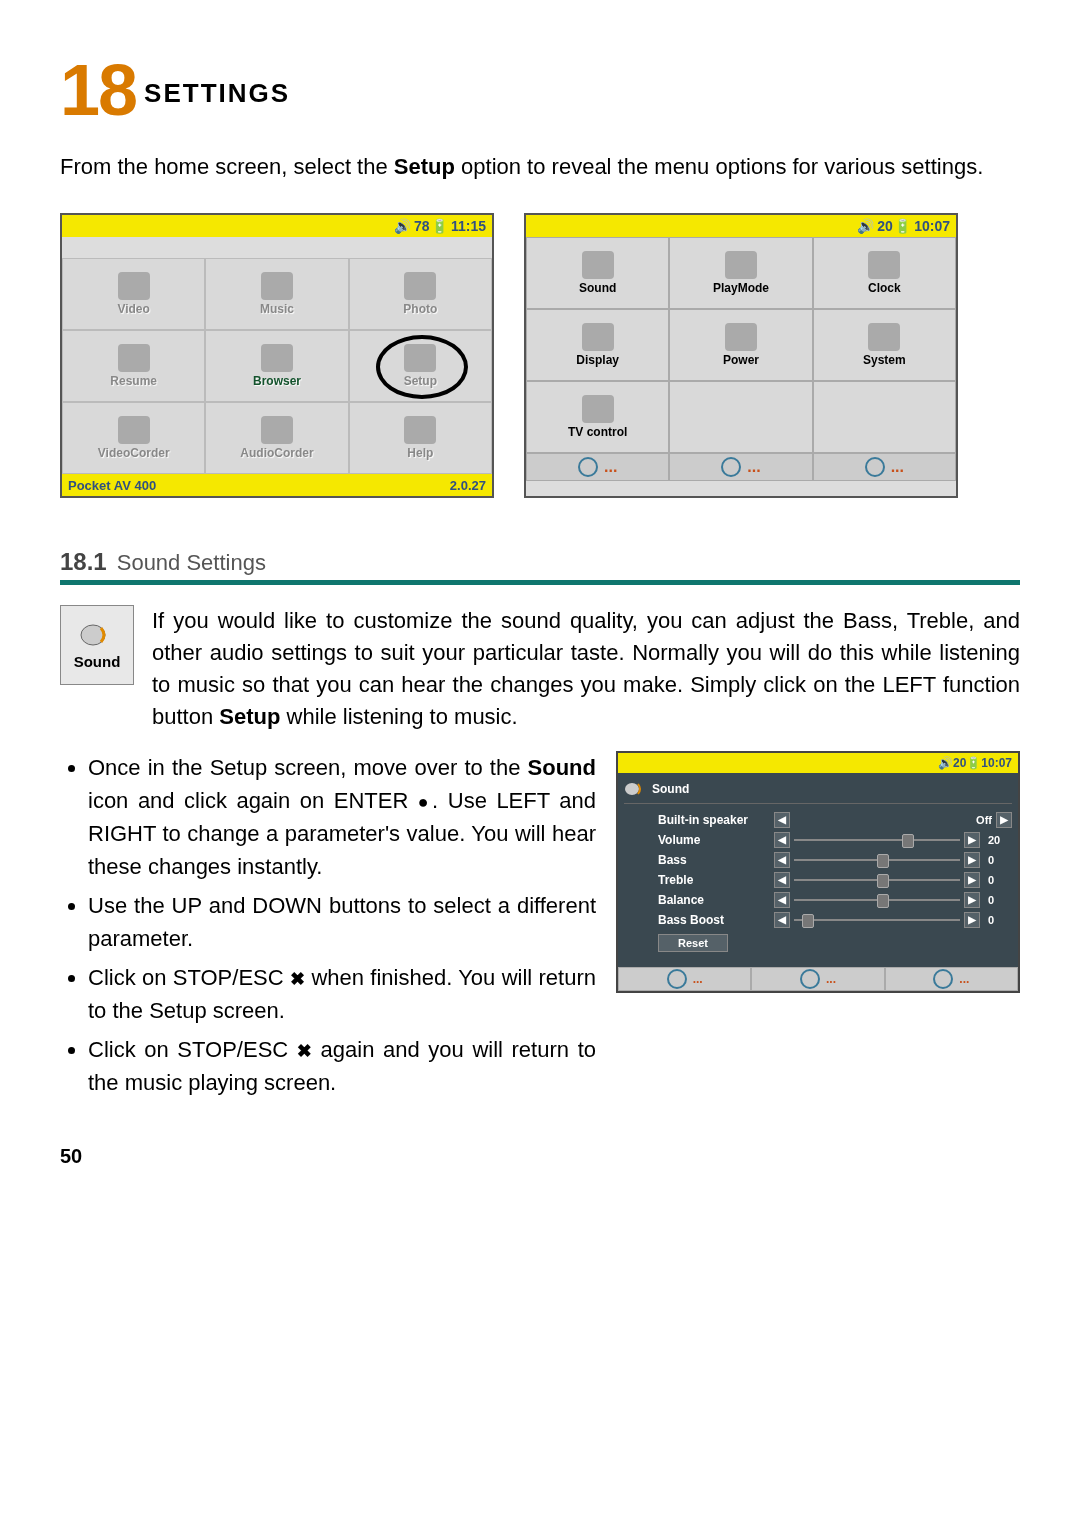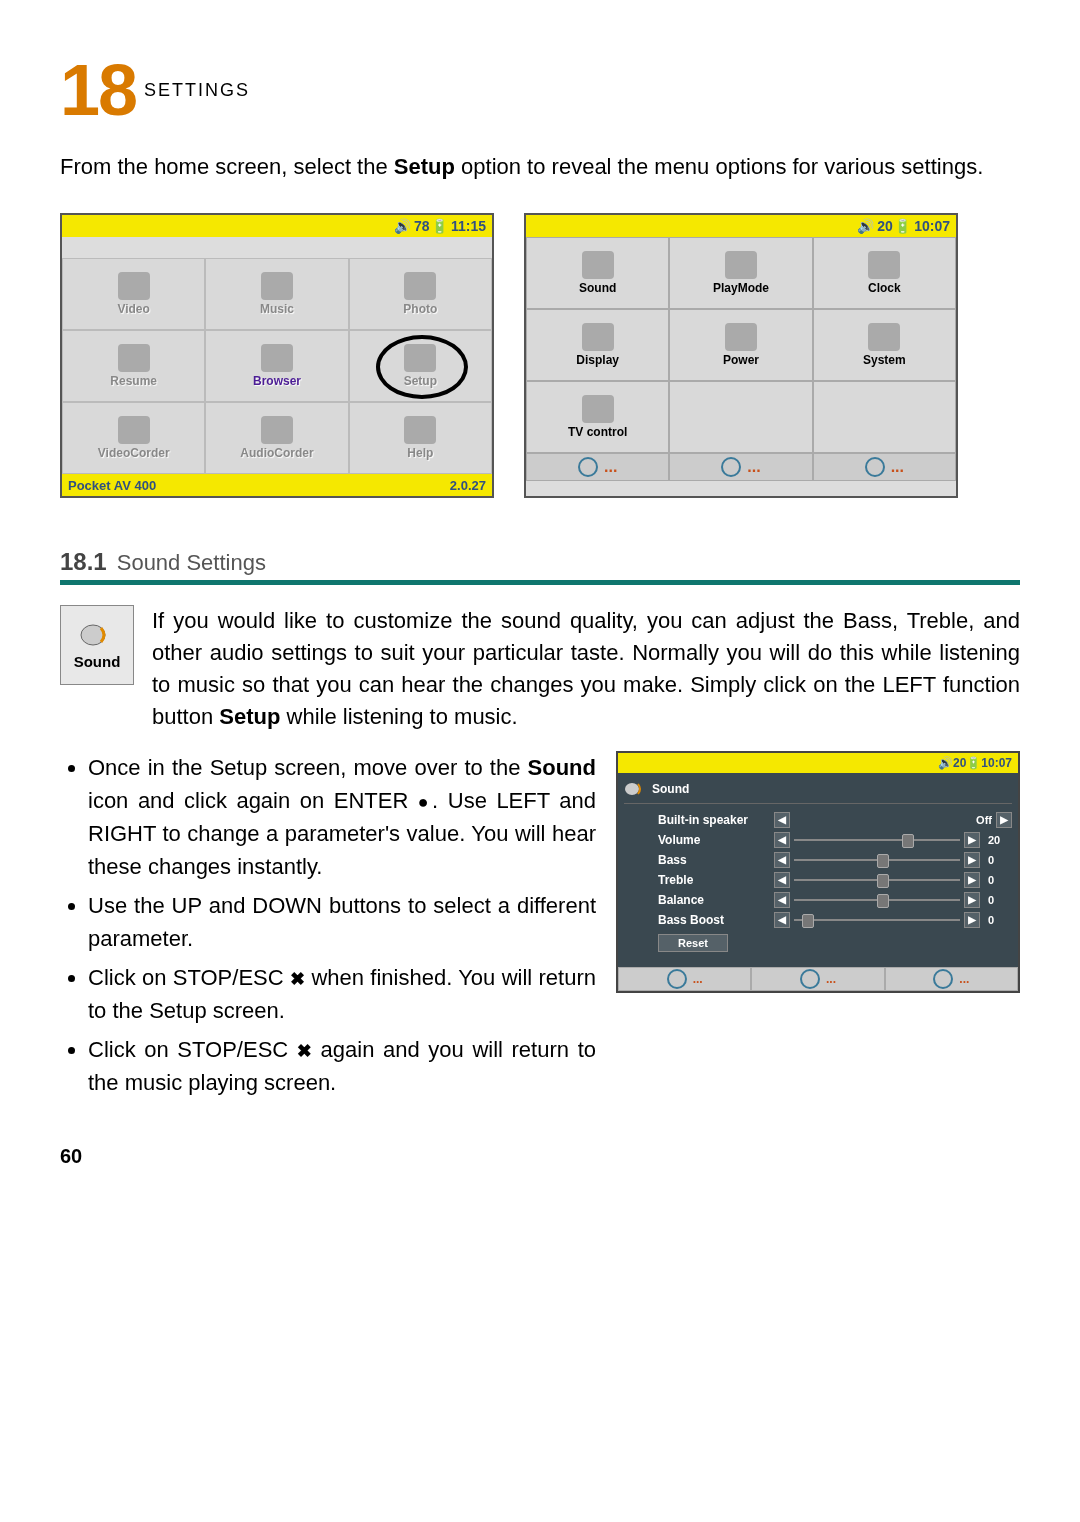--- a/index.html
+++ b/index.html
@@ -18,25 +18,25 @@
   }
   .chapter-num {
     font-family: Verdana, Arial, sans-serif;
     font-size: 72px;
     font-weight: 900;
     color: #d97a00;
     line-height: 0.85;
     letter-spacing: -2px;
   }
   .chapter-title {
-    font-size: 18px;
-    font-weight: 400;
+    font-size: 26px;
+    font-weight: 700;
     letter-spacing: 2px;
     margin-left: 8px;
-    margin-bottom: 20px;
+    margin-bottom: 12px;
     font-family: "Arial Black", Arial, sans-serif;
     text-transform: uppercase;
   }
   .intro {
     font-size: 22px;
     line-height: 1.45;
     text-align: justify;
     margin-bottom: 30px;
   }
   .intro b { font-weight: bold; }
@@ -87,21 +87,21 @@
     background: #aaa;
     border-radius: 4px;
     margin-bottom: 2px;
   }
   .home-label {
     font-size: 12px;
     color: #888;
     text-shadow: 1px 1px 1px #fff;
     font-weight: bold;
   }
-  .home-label.sel { color: #4c1d95; font-weight: bold; }
+  .home-label.sel { color: #14532d; font-weight: bold; }
   .cell-highlight {
     position: absolute;
     border: 4px solid #000;
     border-radius: 50%;
     width: 84px; height: 56px;
     top: 4px; left: 26px;
     pointer-events: none;
   }
   .home-footer {
     background: #f5e800;
@@ -512,13 +512,13 @@
           <span class="dots">...</span>
         </div>
       <div class="sound-foot-cell">
           <span class="circ-icon"></span>
           <span class="dots">...</span>
         </div>
     </div>
   </div>
 </div>
 
-<div class="page-num">60</div>
+<div class="page-num">50</div>
 
 </body></html>

